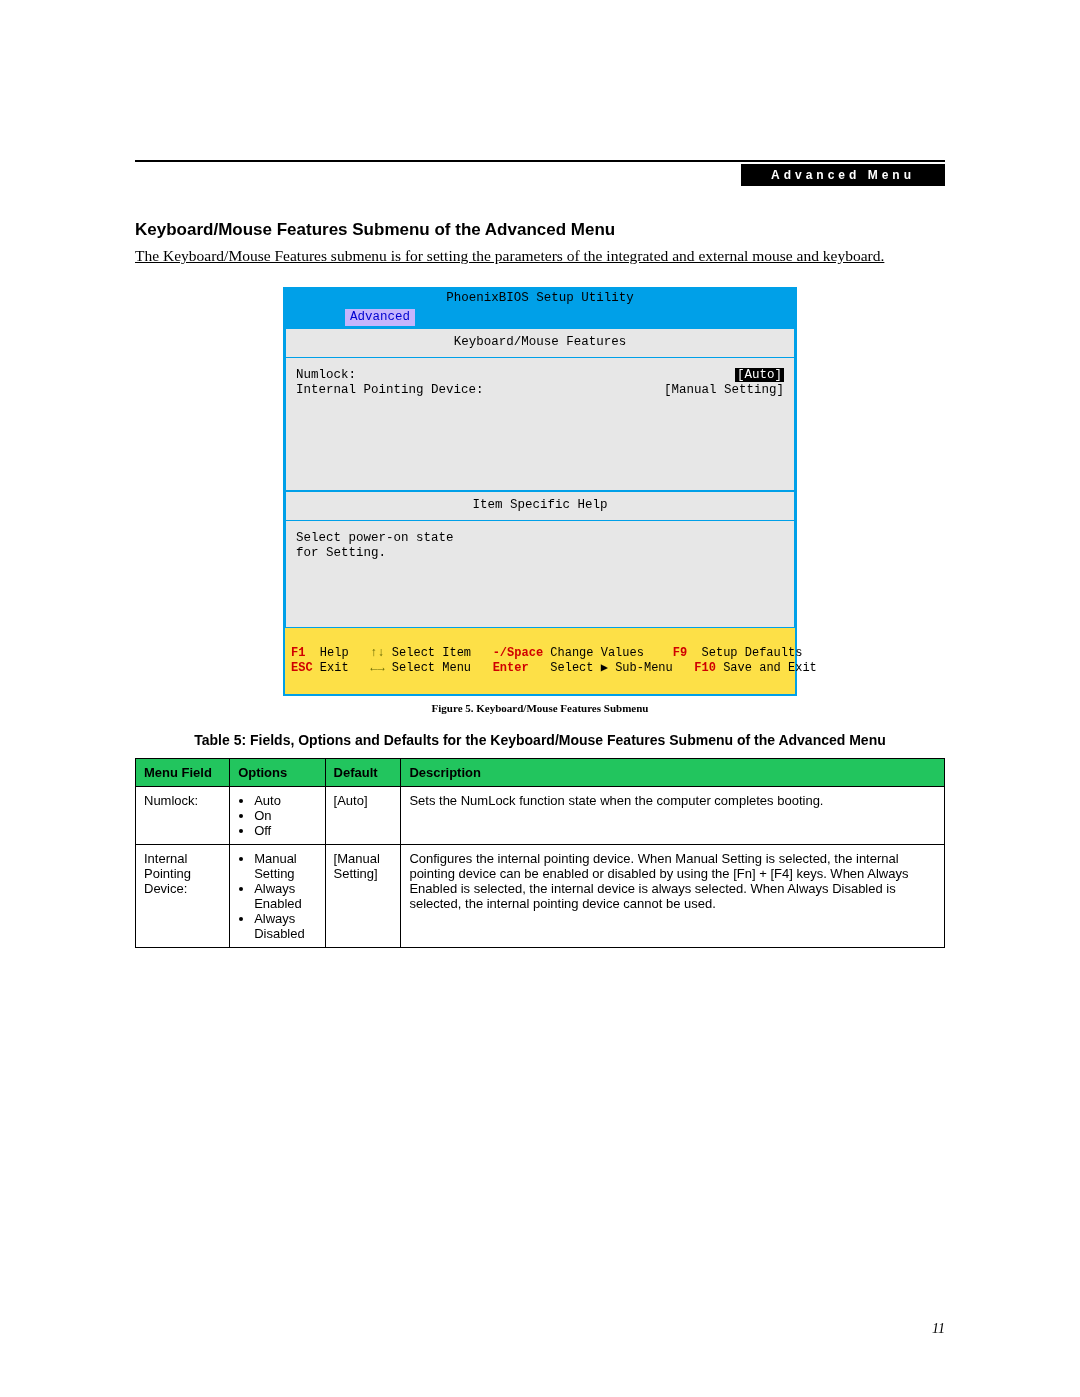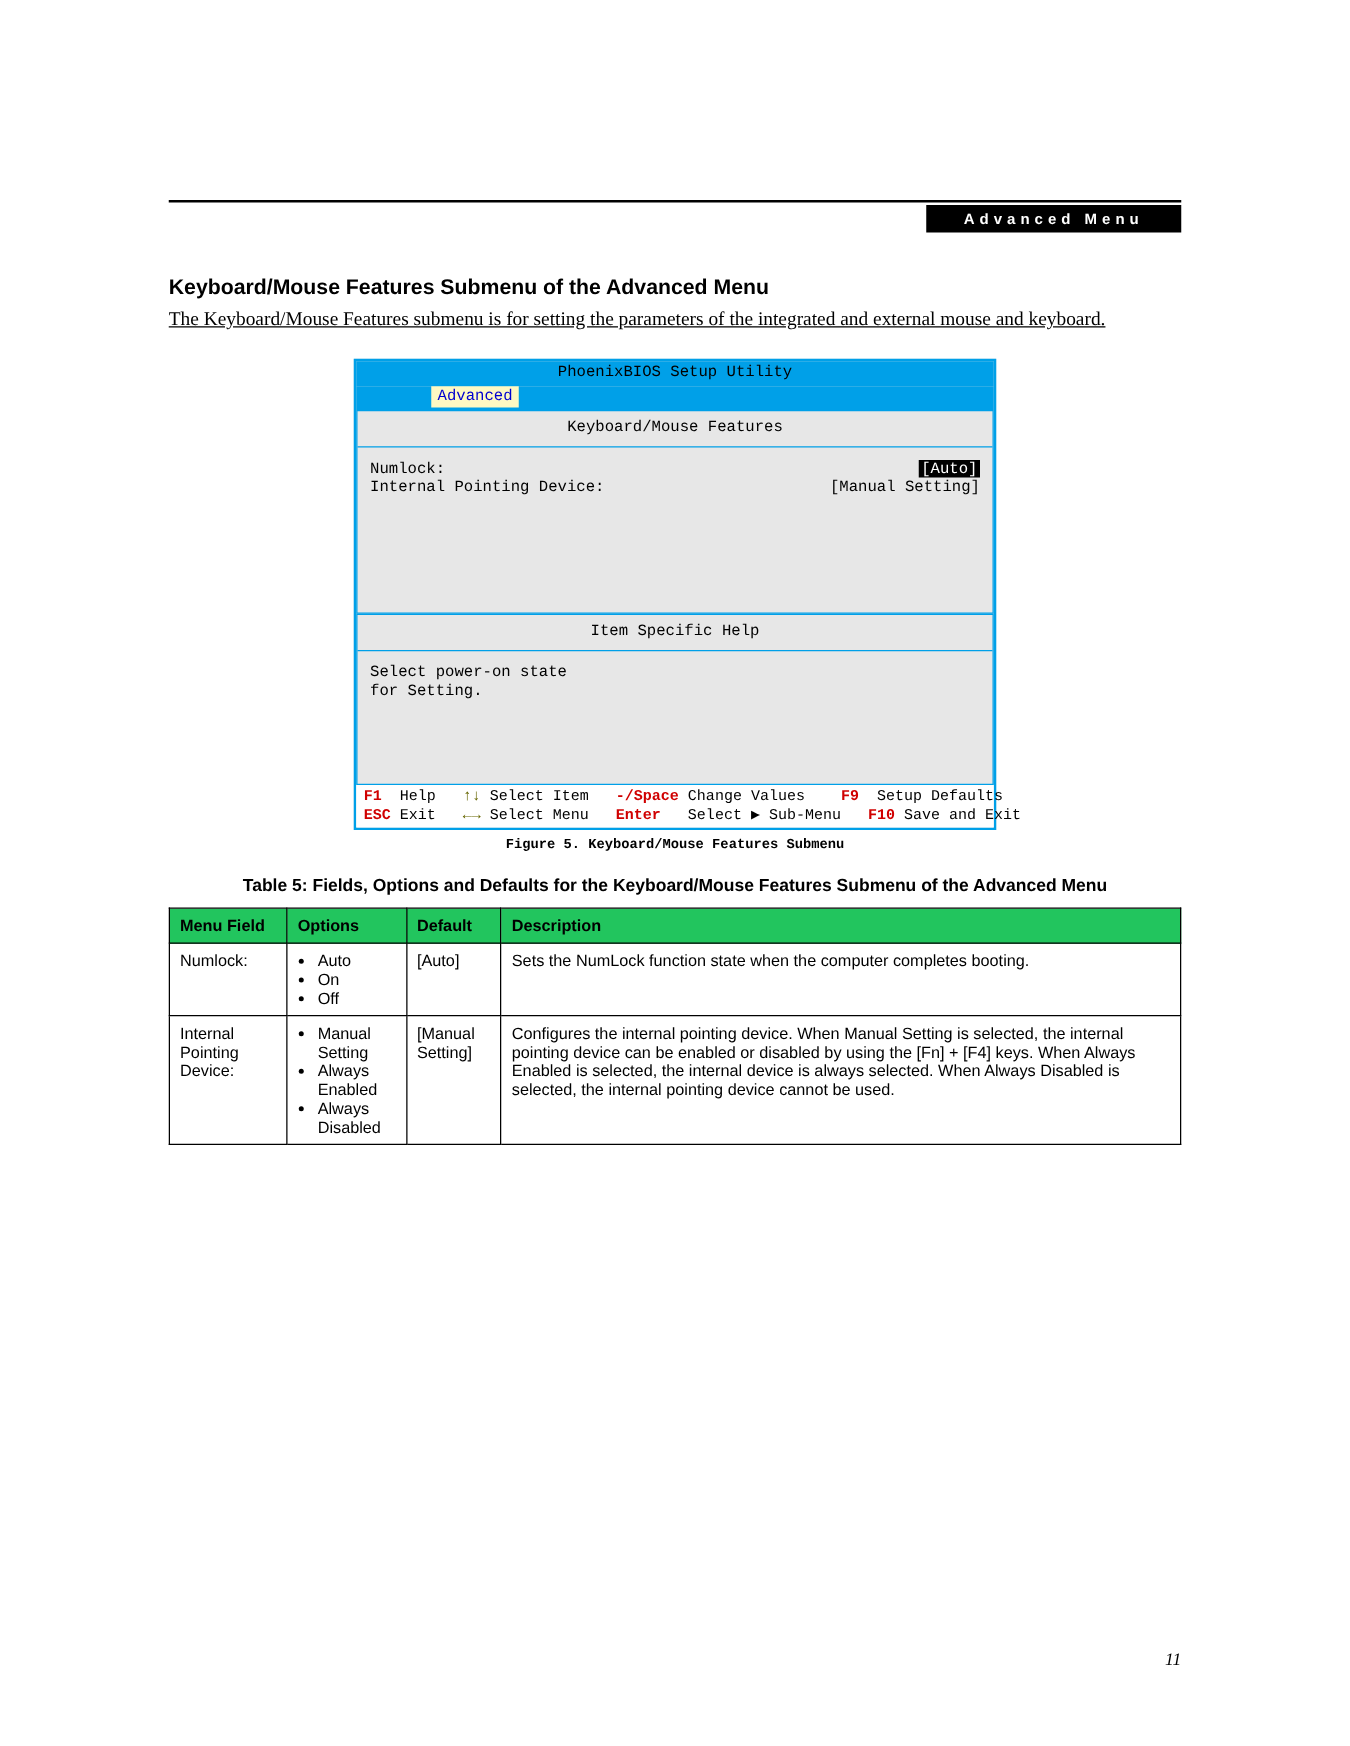--- a/index.html
+++ b/index.html
@@ -61,21 +61,21 @@
     color: #000;
     text-align: center;
     padding: 2px 0;
     font-weight: normal;
   }
   .bios-menubar {
     background: #00a0e8;
     padding: 0 0 2px 60px;
   }
   .bios-tab {
-    background: #fef9c3;
+    background: #c4b5fd;
     color: #0000d0;
     padding: 1px 5px;
     display: inline-block;
   }
   .bios-body {
     display: flex;
     min-height: 300px;
     flex-direction: column;
   }
   .bios-left {
@@ -99,33 +99,33 @@
     white-space: pre;
   }
   .bios-field-label { flex: 1; }
   .bios-field-value { }
   .bios-value-selected {
     background: #000;
     color: #fff;
     padding: 0 2px;
   }
   .bios-footer {
-    background: #ffffff;
+    background: #fde047;
     color: #000;
-    padding: 2px 6px;
+    padding: 18px 6px;
     font-family: 'Courier New', monospace;
     font-size: 12px;
   }
   .bios-footer-row { display: flex; }
   .bios-footer-row span { white-space: pre; }
   .key-red { color: #d00000; font-weight: bold; }
   .key-yellow { color: #666600; }
   .figure-caption {
     text-align: center;
-    font-family: Liberation Mono, monospace;
+    font-family: Liberation Serif, serif;
     font-weight: bold;
     font-size: 11px;
     margin-top: 6px;
   }
   .table-title {
     text-align: center;
     font-family: Arial, Helvetica, sans-serif;
     font-weight: bold;
     font-size: 14px;
     margin: 18px 0 10px 0;

